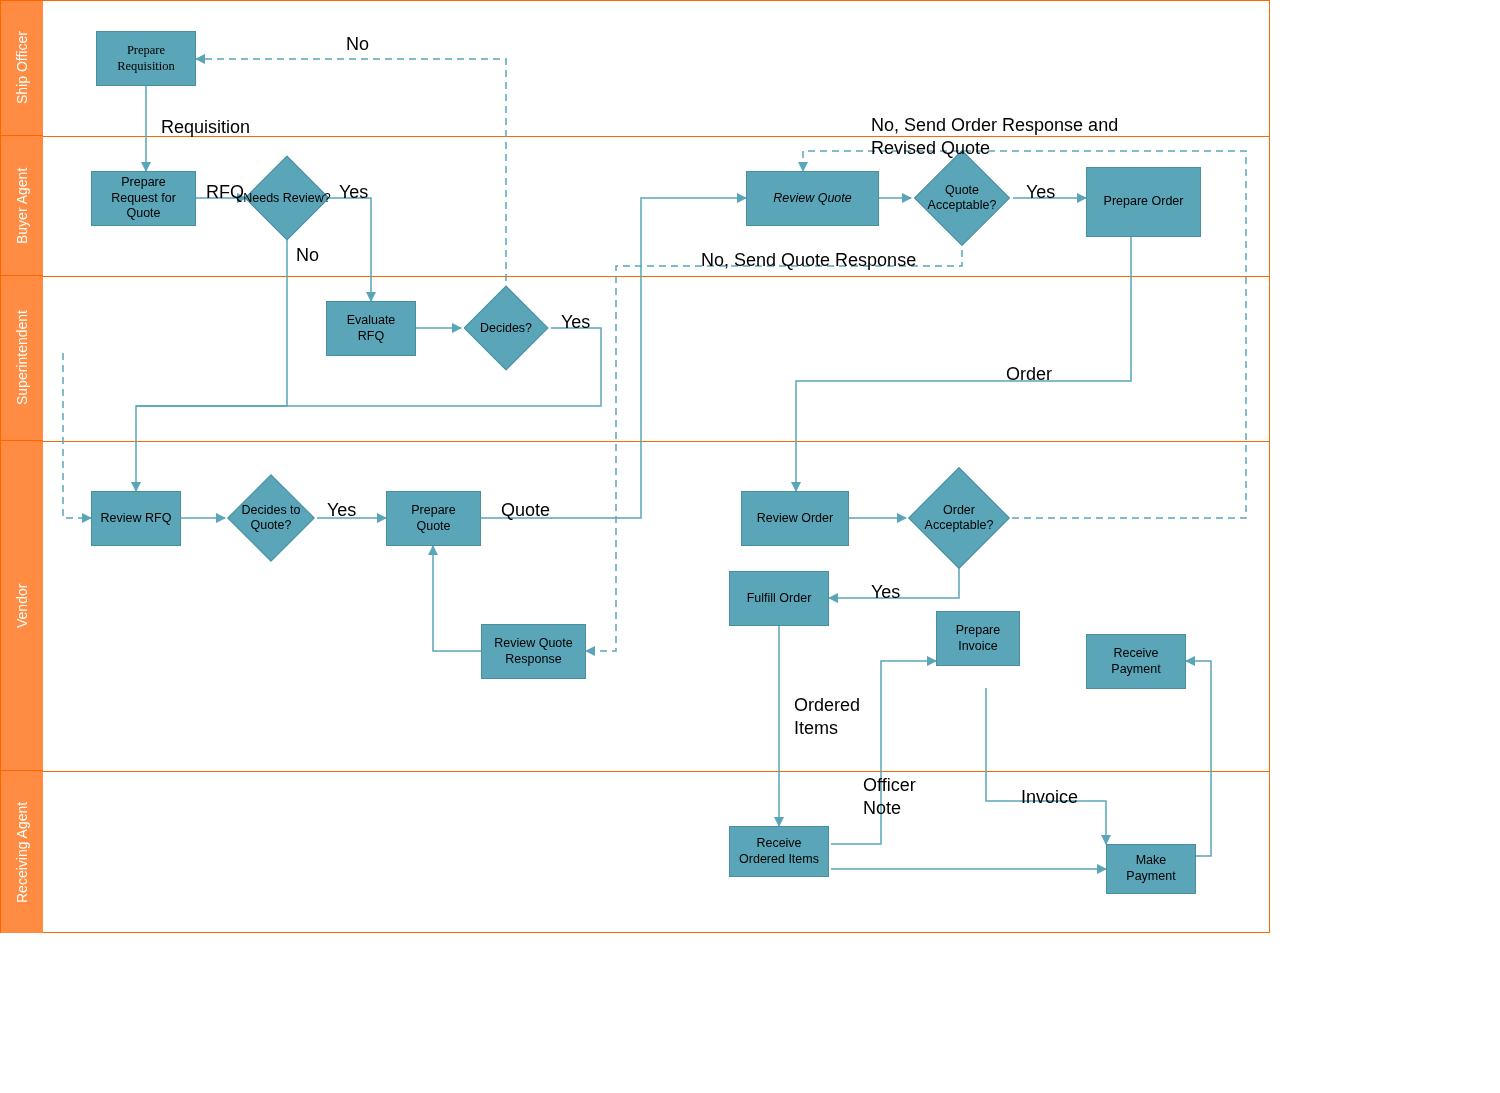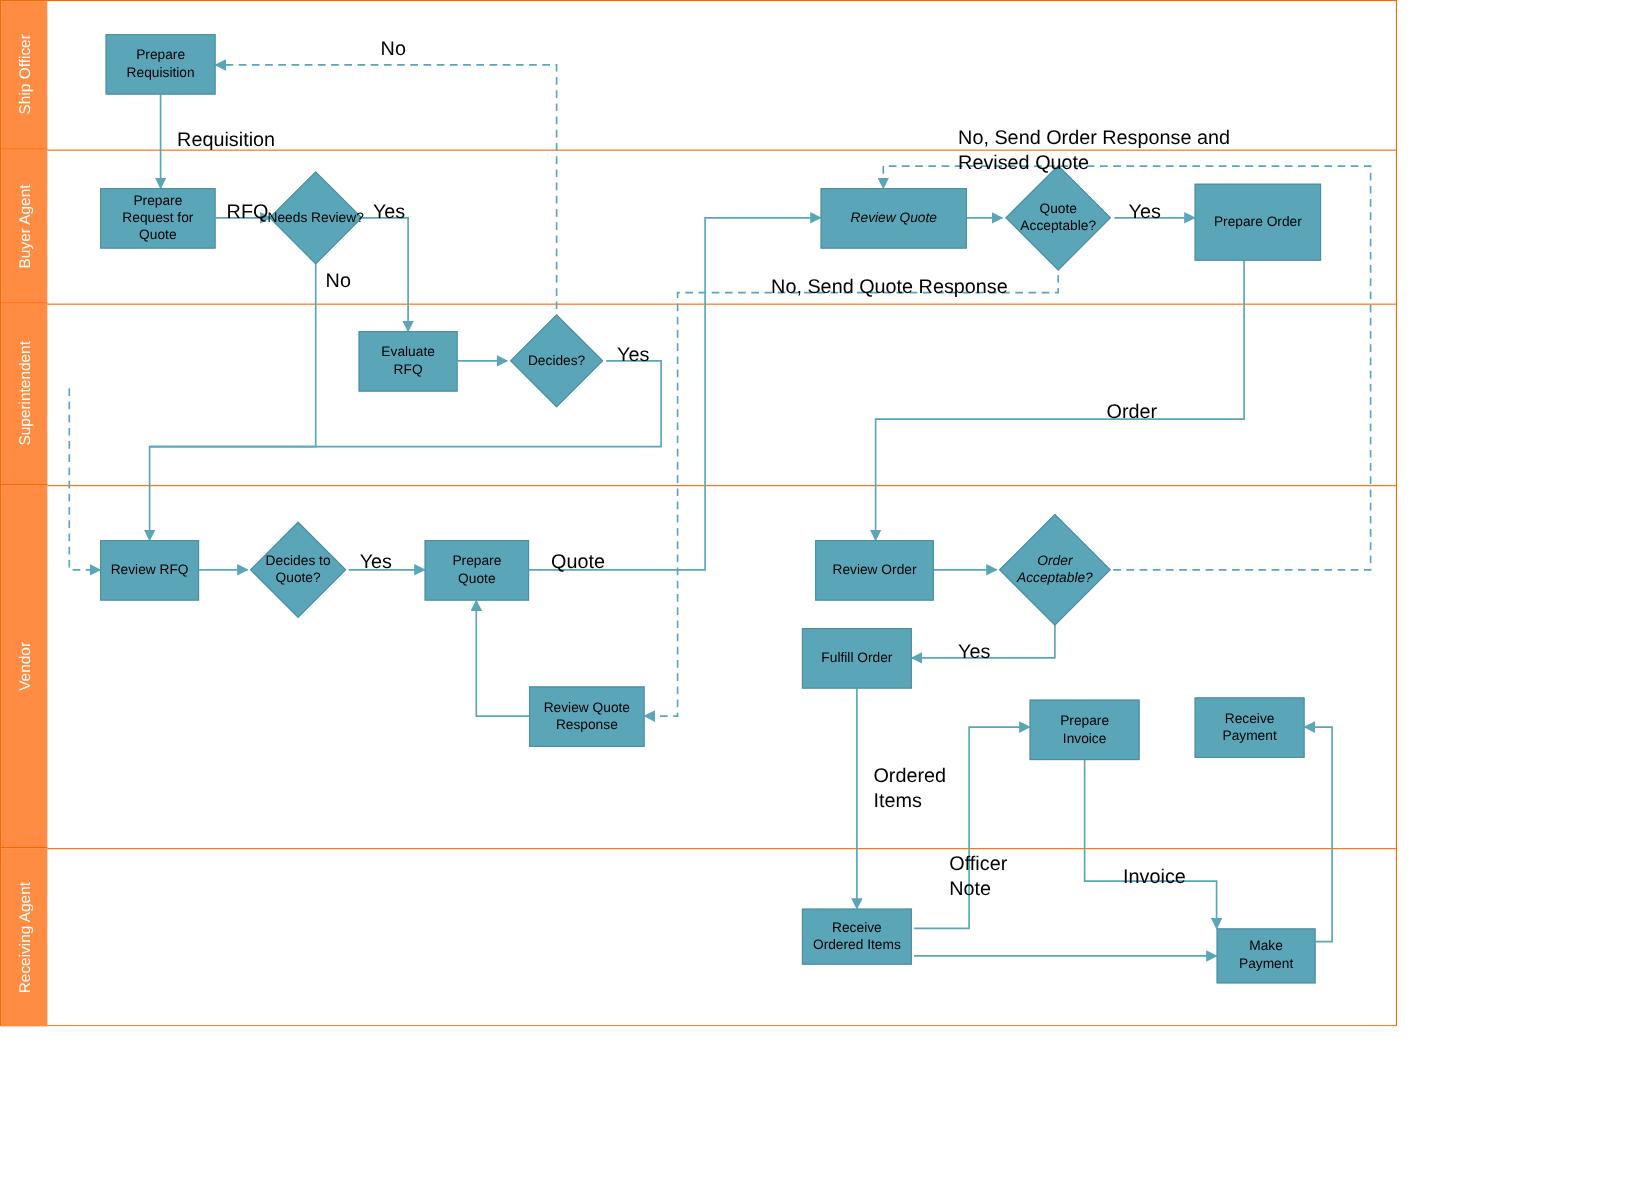--- a/index.html
+++ b/index.html
@@ -154,30 +154,30 @@
 
     <path class="solid" d="M 985 687 L 985 800 L 1105 800 L 1105 843" marker-end="url(#arrow)"></path>
 
     <path class="solid" d="M 830 868 L 1105 868" marker-end="url(#arrow)"></path>
 
     <path class="solid" d="M 1195 855 L 1210 855 L 1210 660 L 1185 660" marker-end="url(#arrow)"></path>
 
     <path class="dashed" d="M 62 352 L 62 517 L 90 517" marker-end="url(#arrow)"></path>
   </svg>
 
-  <div class="box" style="left:95px; top:30px; width:100px; height:55px;">Prepare Requisition</div>
+  <div class="box" style="left:95px; top:30px; width:100px; height:55px;font-family:Liberation Serif, serif;">Prepare Requisition</div>
   <div class="box" style="left:90px; top:170px; width:105px; height:55px;">Prepare Request for Quote</div>
   <div class="box" style="left:325px; top:300px; width:90px; height:55px;">Evaluate RFQ</div>
   <div class="box" style="left:90px; top:490px; width:90px; height:55px;">Review RFQ</div>
   <div class="box" style="left:385px; top:490px; width:95px; height:55px;">Prepare Quote</div>
   <div class="box" style="left:745px; top:170px; width:133px; height:55px;font-style:italic;">Review Quote</div>
   <div class="box" style="left:1085px; top:166px; width:115px; height:70px;">Prepare Order</div>
   <div class="box" style="left:740px; top:490px; width:108px; height:55px;">Review Order</div>
   <div class="box" style="left:728px; top:570px; width:100px; height:55px;">Fulfill Order</div>
-  <div class="box" style="left:935px; top:635px; width:100px; height:55px;">Prepare Invoice</div>
+  <div class="box" style="left:935px; top:610px; width:84px; height:55px;">Prepare Invoice</div>
   <div class="box" style="left:1085px; top:633px; width:100px; height:55px;">Receive Payment</div>
   <div class="box" style="left:480px; top:623px; width:105px; height:55px;">Review Quote Response</div>
   <div class="box" style="left:728px; top:825px; width:100px; height:51px;">Receive Ordered Items</div>
   <div class="box" style="left:1105px; top:843px; width:90px; height:50px;">Make Payment</div>
 
   <div class="diamond" style="left:286px; top:197px;">
     <div class="shape" style="left:-30px; top:-30px; width:60px; height:60px;"></div>
     <div class="dlabel" style="top:-18px; height:36px;">Needs Review?</div>
   </div>
   <div class="diamond" style="left:505px; top:327px;">
@@ -187,21 +187,21 @@
   <div class="diamond" style="left:270px; top:517px;">
     <div class="shape" style="left:-31px; top:-31px; width:62px; height:62px;"></div>
     <div class="dlabel" style="top:-18px; height:36px;">Decides to Quote?</div>
   </div>
   <div class="diamond" style="left:961px; top:197px;">
     <div class="shape" style="left:-34px; top:-34px; width:68px; height:68px;"></div>
     <div class="dlabel" style="top:-18px; height:36px;">Quote Acceptable?</div>
   </div>
   <div class="diamond" style="left:958px; top:517px;">
     <div class="shape" style="left:-36px; top:-36px; width:72px; height:72px;"></div>
-    <div class="dlabel" style="top:-18px; height:36px;font-style:italic;">Order Acceptable?</div>
+    <div class="dlabel" style="top:-18px; height:36px;">Order Acceptable?</div>
   </div>
 
   <div class="edge-label" style="left:160px; top:115px;">Requisition</div>
   <div class="edge-label" style="left:205px; top:180px;">RFQ</div>
   <div class="edge-label" style="left:338px; top:180px;">Yes</div>
   <div class="edge-label" style="left:295px; top:243px;">No</div>
   <div class="edge-label" style="left:560px; top:310px;">Yes</div>
   <div class="edge-label" style="left:345px; top:32px;">No</div>
   <div class="edge-label" style="left:326px; top:498px;">Yes</div>
   <div class="edge-label" style="left:500px; top:498px;">Quote</div>

